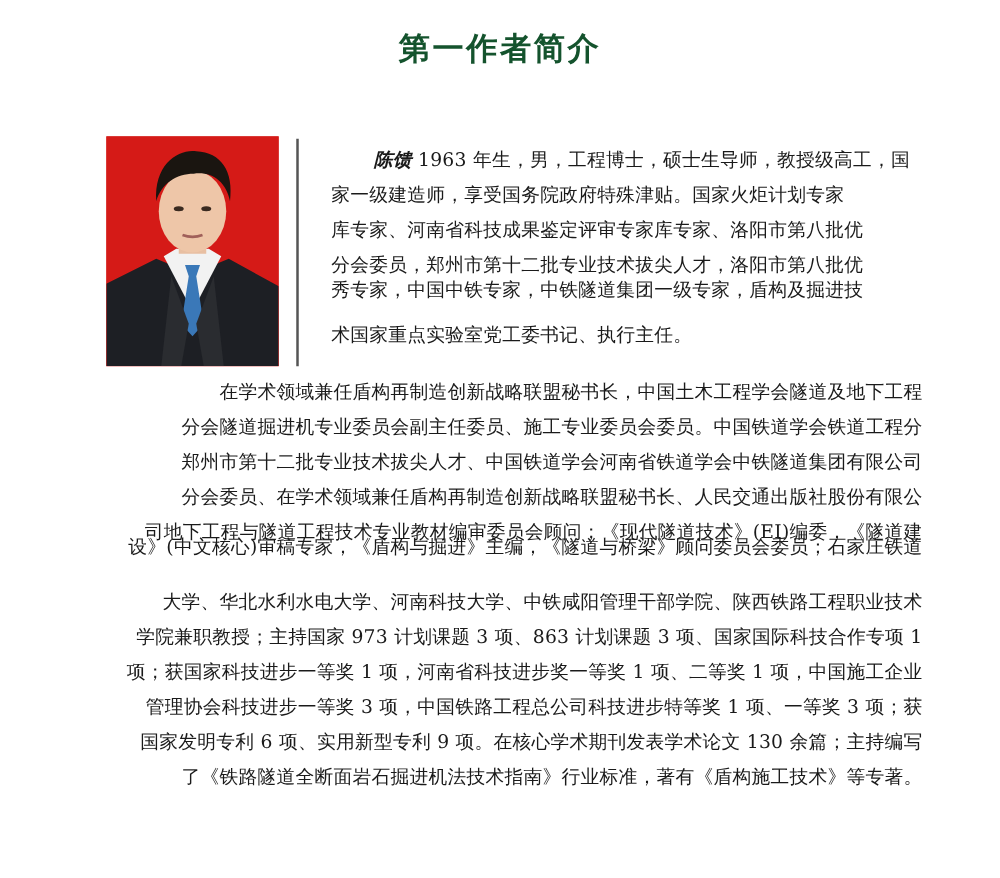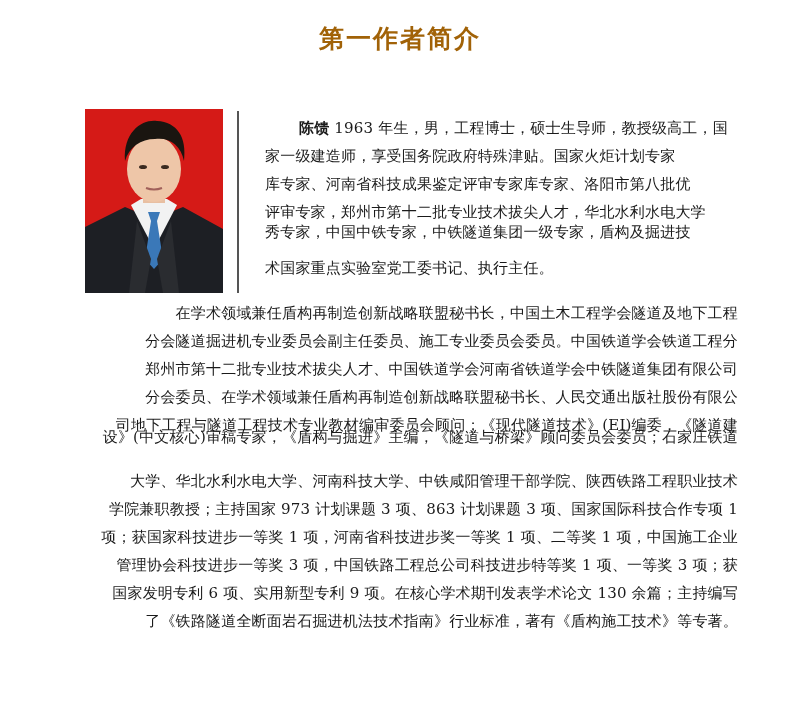--- a/index.html
+++ b/index.html
@@ -1,28 +1,28 @@
 <!DOCTYPE html>
 <html><head>
 <meta charset="utf-8">
 <style>
   html, body { margin: 0; padding: 0; background: #ffffff; }
   body { width: 800px; height: 702px; position: relative; overflow: hidden;
          font-family: "DejaVu Serif", "Liberation Serif", serif; color: #1a1a1a; }
   .title { position: absolute; left: 0; top: 22px; width: 800px; text-align: center;
            font-family: "DejaVu Sans", "Liberation Sans", sans-serif;
-           font-size: 25px; font-weight: bold; letter-spacing: 2px; color: #a16207; }
+           font-size: 25px; font-weight: bold; letter-spacing: 2px; color: #14532d; }
   .photo { position: absolute; left: 85px; top: 109px; width: 138px; height: 184px;
            background: #d51a17; overflow: hidden; }
   .photo .shade { position:absolute; left:0; top:0; width:100%; height:100%; }
   .divider { position: absolute; left: 237px; top: 111px; width: 2px; height: 182px; background: #555; }
   .line { position: absolute; font-size: 15px; line-height: 20px; white-space: nowrap; letter-spacing: 0.2px; }
   .bio-line { left: 265px; width: 470px; }
   .para-line { left: 58px; width: 680px; text-align: right; }
-  .name { font-weight: bold; font-family: "DejaVu Sans", "Liberation Sans", sans-serif; }
+  .name { font-weight: bold; font-family: "DejaVu Sans", "Liberation Sans", sans-serif; font-style: italic; }
 </style>
 </head>
 <body>
 
 <div class="title">第一作者简介</div>
 
 <div class="photo">
   <svg class="shade" viewBox="0 0 138 184">
     <rect x="0" y="0" width="138" height="184" fill="#d51a17"></rect>
 
@@ -48,21 +48,21 @@
   </svg>
 </div>
 
 <div class="divider"></div>
 
 <div class="line bio-line" style="top:118px">
   <span style="display:inline-block;width:34px"></span><span class="name">陈馈</span><span> 1963 年生，男，工程博士，硕士生导师，教授级高工，国</span>
 </div>
 <div class="line bio-line" style="top:146px">家一级建造师，享受国务院政府特殊津贴。国家火炬计划专家</div>
 <div class="line bio-line" style="top:174px">库专家、河南省科技成果鉴定评审专家库专家、洛阳市第八批优</div>
-<div class="line bio-line" style="top:202px">评审专家，郑州市第十二批专业技术拔尖人才，华北水利水电大学</div>
+<div class="line bio-line" style="top:202px">分会委员，郑州市第十二批专业技术拔尖人才，洛阳市第八批优</div>
 <div class="line bio-line" style="top:222px">秀专家，中国中铁专家，中铁隧道集团一级专家，盾构及掘进技</div>
 <div class="line bio-line" style="top:258px">术国家重点实验室党工委书记、执行主任。</div>
 
 <div class="line para-line" style="top:303px">　　在学术领域兼任盾构再制造创新战略联盟秘书长，中国土木工程学会隧道及地下工程</div>
 <div class="line para-line" style="top:331px">分会隧道掘进机专业委员会副主任委员、施工专业委员会委员。中国铁道学会铁道工程分</div>
 <div class="line para-line" style="top:359px">郑州市第十二批专业技术拔尖人才、中国铁道学会河南省铁道学会中铁隧道集团有限公司</div>
 <div class="line para-line" style="top:387px">分会委员、在学术领域兼任盾构再制造创新战略联盟秘书长、人民交通出版社股份有限公</div>
 <div class="line para-line" style="top:415px">司地下工程与隧道工程技术专业教材编审委员会顾问；《现代隧道技术》(EI)编委，《隧道建</div>
 <div class="line para-line" style="top:427px">设》(中文核心)审稿专家，《盾构与掘进》主编，《隧道与桥梁》顾问委员会委员；石家庄铁道</div>
 <div class="line para-line" style="top:471px">大学、华北水利水电大学、河南科技大学、中铁咸阳管理干部学院、陕西铁路工程职业技术</div>

